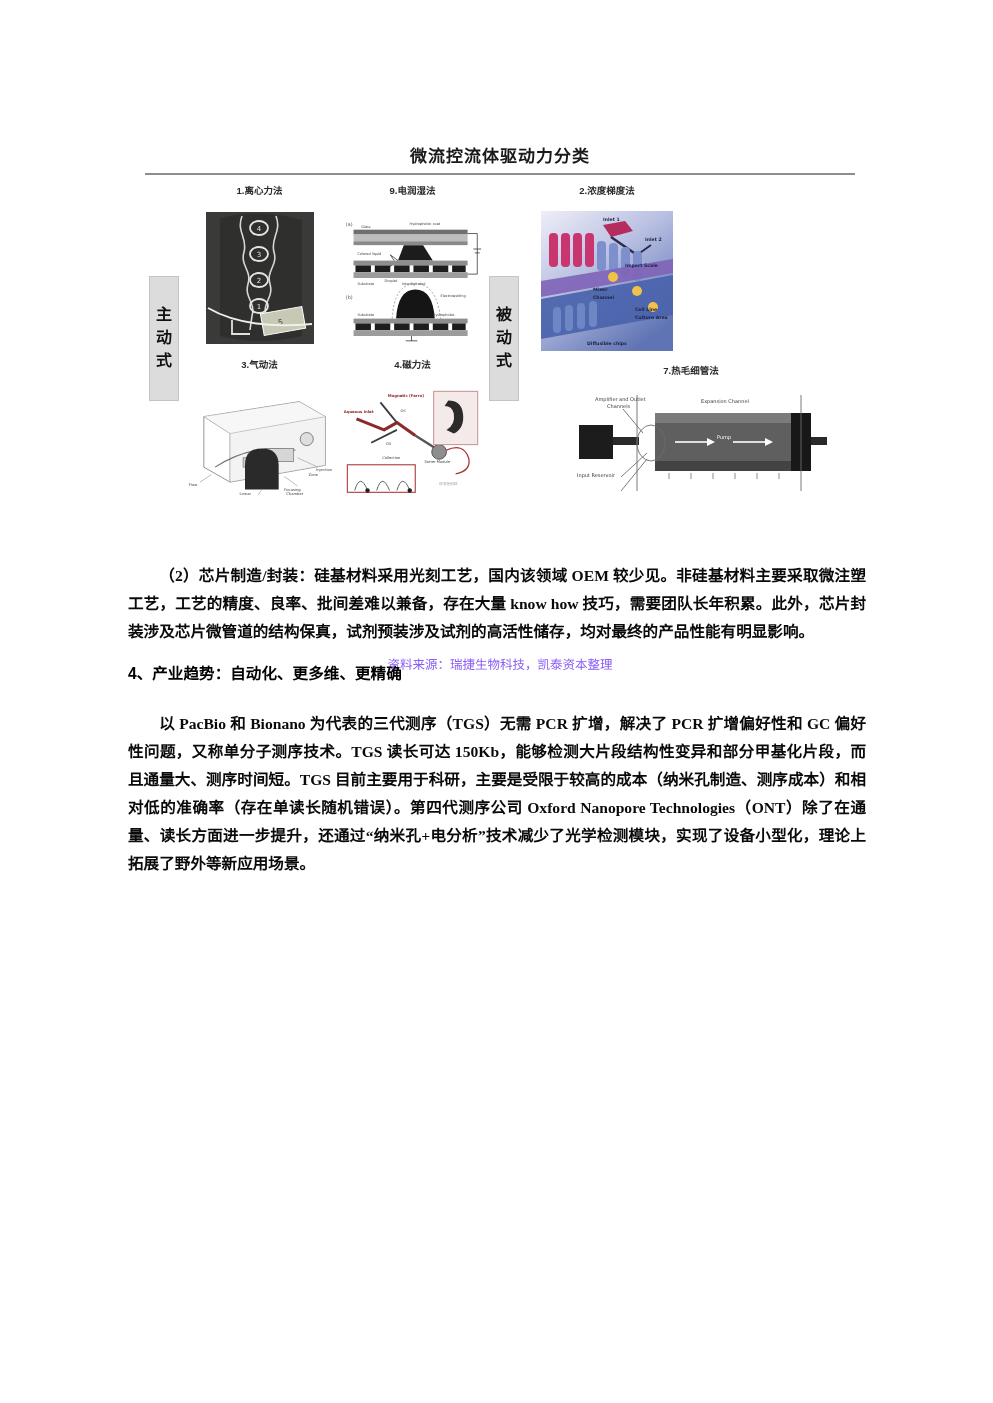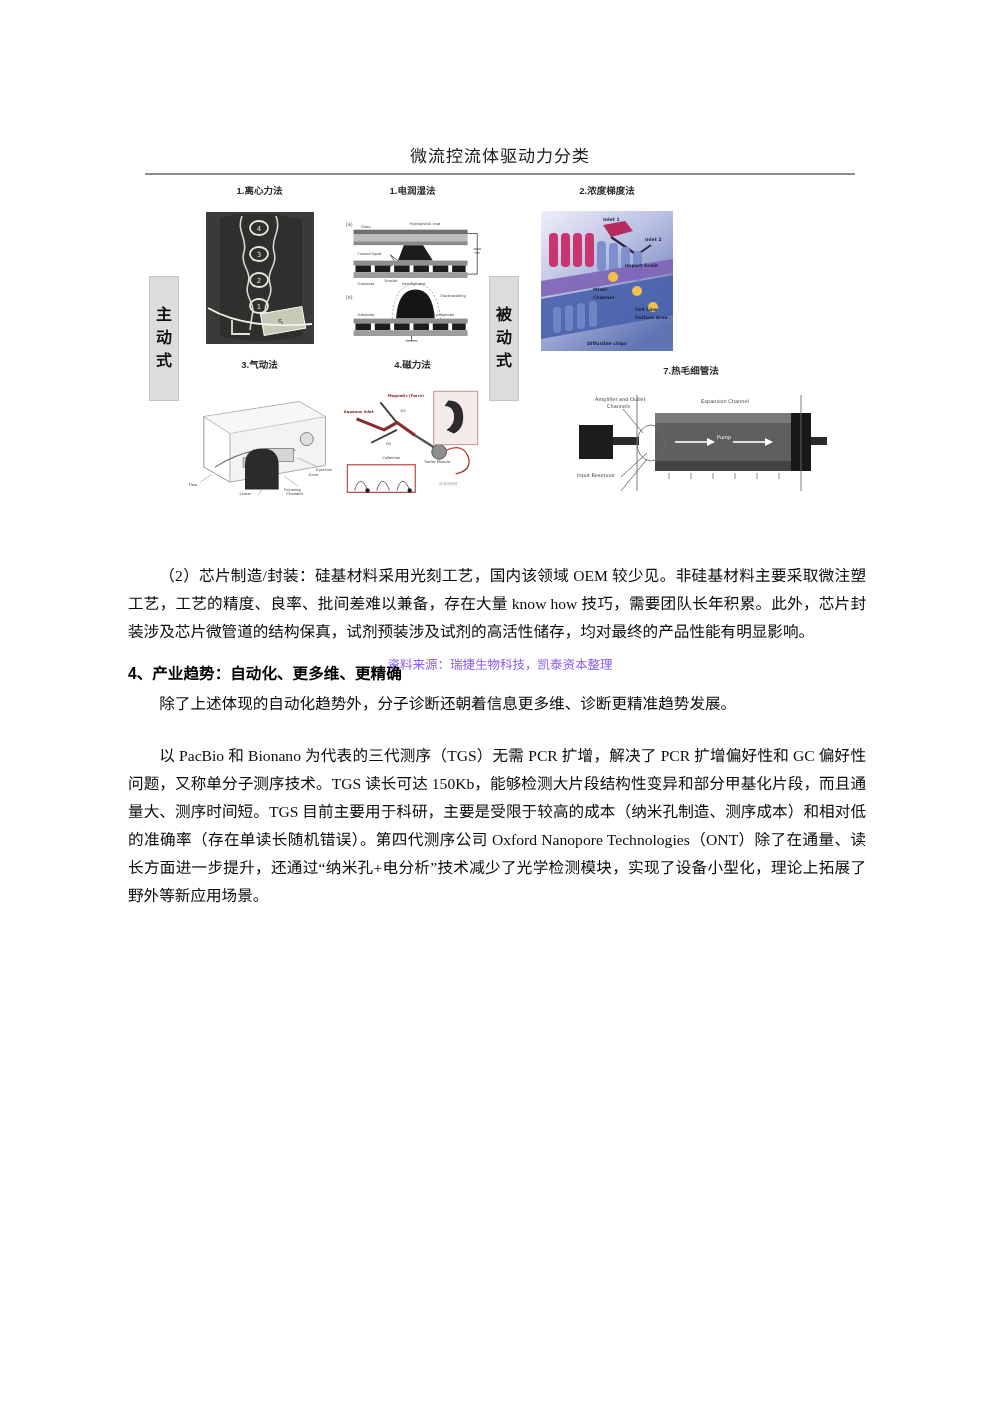--- a/index.html
+++ b/index.html
@@ -27,21 +27,21 @@
   .figure-block {
     position: absolute;
     left: 145px;
     top: 142px;
     width: 710px;
   }
 
   .figure-title {
     text-align: center;
     font-family: "Liberation Sans", "DejaVu Sans", sans-serif;
-    font-weight: normal;
+    font-weight: bold;
     font-size: 17px;
     letter-spacing: 1px;
     color: #1a1a1a;
     padding-bottom: 6px;
   }
 
   .figure-rule {
     border-top: 2px solid #8d8d8d;
     margin: 0 0 8px 0;
     height: 0;
@@ -145,20 +145,21 @@
 
   p.para {
     margin: 0 0 4px 0;
     font-size: 15.6px;
     line-height: 28px;
     text-align: justify;
     text-justify: inter-ideograph;
     text-indent: 2em;
     color: #0a0a0a;
     font-family: "Liberation Serif", "DejaVu Serif", serif;
+    font-weight: bold;
   }
 
   h3.section-heading {
     margin: 14px 0 2px 0;
     font-family: "Liberation Sans", "DejaVu Sans", sans-serif;
     font-size: 15.6px;
     font-weight: bold;
     line-height: 28px;
     color: #000;
     text-indent: 0;
@@ -212,21 +213,21 @@
                 </g>
                 <path d="M26 108 L26 122 L44 122" stroke="#e2e2dc" stroke-width="1.8" fill="none"></path>
                 <rect x="56" y="98" width="42" height="22" fill="#c8c9b4" stroke="#ffffff" stroke-width="1" transform="rotate(-10 77 109)"></rect>
                 <text x="75" y="113" fill="#4a4a44" font-family="DejaVu Sans" font-size="8" text-anchor="middle" transform="rotate(-10 75 113)">5</text>
                 <path d="M2 96 Q40 118 106 112" stroke="#f0f0ea" stroke-width="2" fill="none"></path>
               </svg>
             </div>
           </div>
 
           <div class="panel">
-            <div class="panel-caption">1.电润湿法</div>
+            <div class="panel-caption">9.电润湿法</div>
             <div class="panel-art">
               <svg width="150" height="132" viewBox="0 0 150 132">
                 <rect width="150" height="132" fill="#ffffff"></rect>
 
                 <text x="6" y="12" font-family="DejaVu Sans" font-size="5" fill="#555">(a)</text>
                 <rect x="14" y="16" width="118" height="5" fill="#6f6f6f"></rect>
                 <rect x="14" y="21" width="118" height="7" fill="#bdbdbd"></rect>
                 <rect x="14" y="28" width="118" height="4" fill="#8a8a8a"></rect>
                 <path d="M66 32 L86 32 L96 48 L60 48 Z" fill="#1c1c1c"></path>
                 <path d="M60 48 L52 42 L56 48 L52 54 Z" fill="#ffffff" stroke="#333" stroke-width="0.8"></path>
@@ -467,21 +468,20 @@
 
     <div class="figure-source">资料来源：瑞捷生物科技，凯泰资本整理</div>
   </div>
 
   <div class="text-body">
 
     <p class="para">（2）芯片制造/封装：硅基材料采用光刻工艺，国内该领域 OEM 较少见。非硅基材料主要采取微注塑工艺，工艺的精度、良率、批间差难以兼备，存在大量 know how 技巧，需要团队长年积累。此外，芯片封装涉及芯片微管道的结构保真，试剂预装涉及试剂的高活性储存，均对最终的产品性能有明显影响。</p>
 
     <h3 class="section-heading">4、产业趋势：自动化、更多维、更精确</h3>
 
-    <p class="para">除了上述体现的自动化趋势外，分子诊断还朝着信息更多维、诊断更精准趋势发展。</p>
 
     <div class="spacer-sm"></div>
 
 
     <div class="spacer-sm"></div>
 
     <p class="para">以 PacBio 和 Bionano 为代表的三代测序（TGS）无需 PCR 扩增，解决了 PCR 扩增偏好性和 GC 偏好性问题，又称单分子测序技术。TGS 读长可达 150Kb，能够检测大片段结构性变异和部分甲基化片段，而且通量大、测序时间短。TGS 目前主要用于科研，主要是受限于较高的成本（纳米孔制造、测序成本）和相对低的准确率（存在单读长随机错误）。第四代测序公司 Oxford Nanopore Technologies（ONT）除了在通量、读长方面进一步提升，还通过“纳米孔+电分析”技术减少了光学检测模块，实现了设备小型化，理论上拓展了野外等新应用场景。</p>
 
     <div class="spacer-sm"></div>
 

